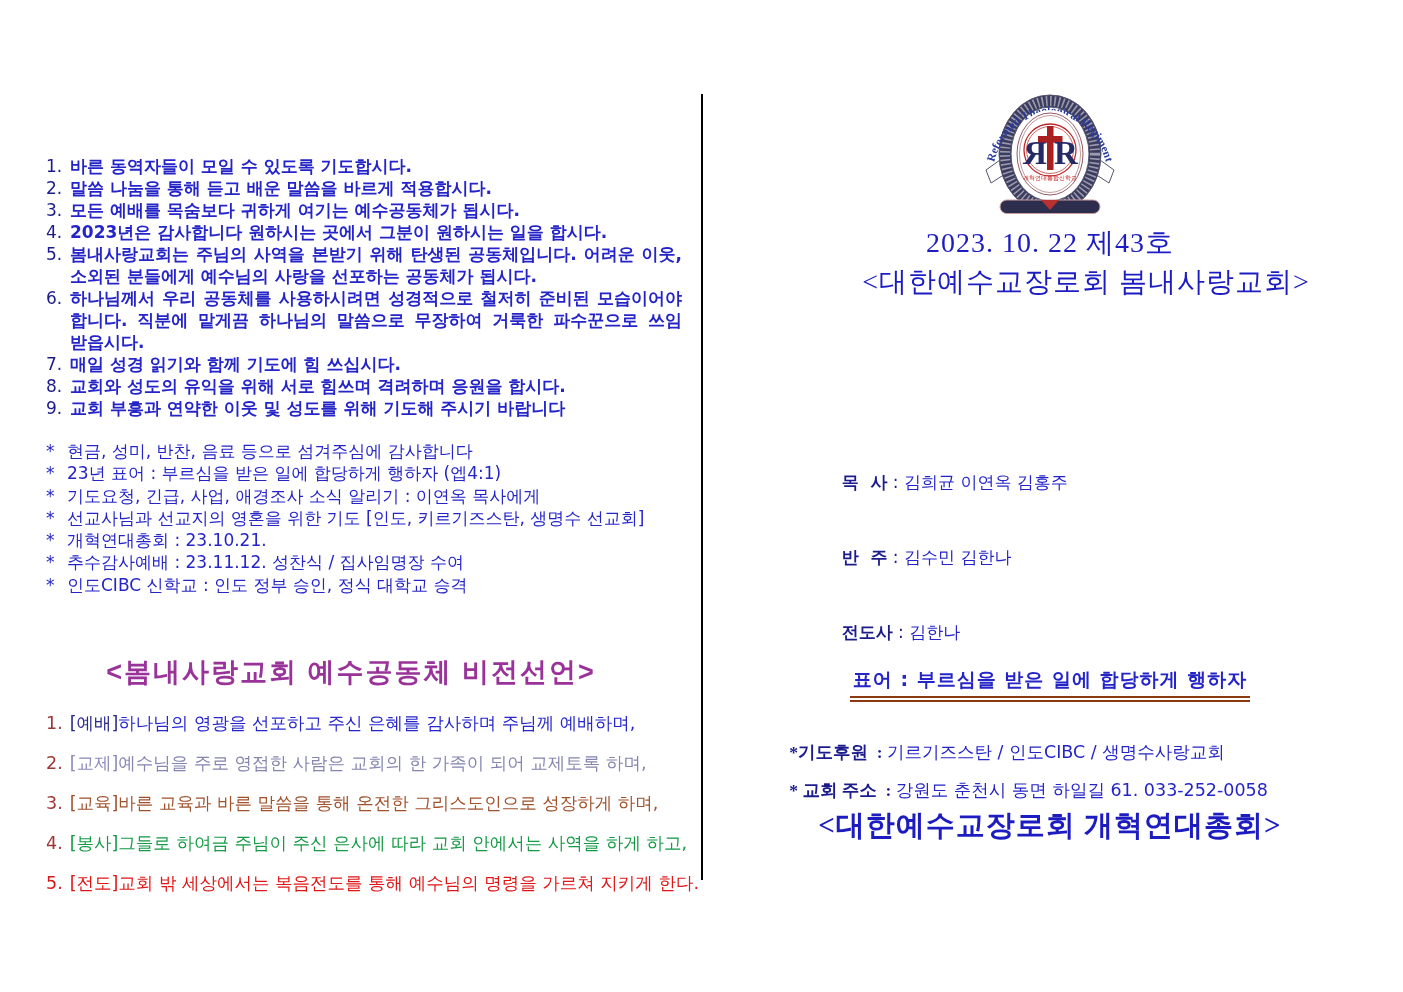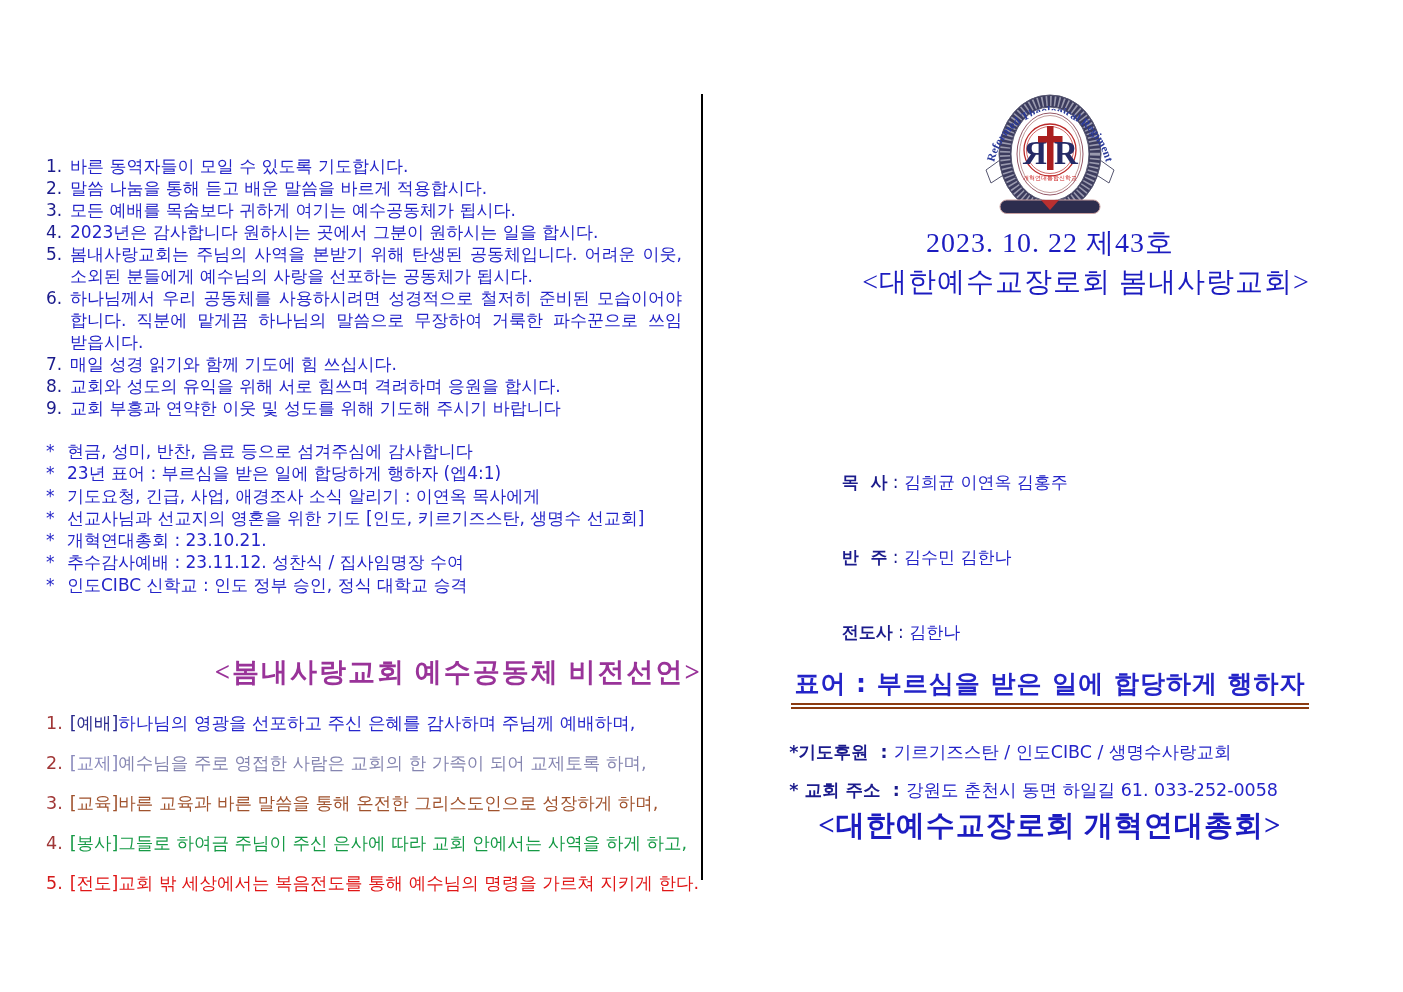--- a/index.html
+++ b/index.html
@@ -11,30 +11,30 @@
 
   
   .news-title {
     position:absolute; left:0; top:99px; width:702px; text-align:center;
     font-family:"Liberation Serif", serif; font-size:28px; font-weight:bold;
     color:var(--title-blue); letter-spacing:2px;
   }
   .news-list { position:absolute; left:46px; top:155px; width:636px; }
   .news-item { display:flex; font-size:17px; line-height:22px; color:var(--body-blue); }
   .news-item .num { flex:none; width:24px; color:var(--num-navy); }
-  .news-item .txt { flex:1; text-align:justify; word-break:keep-all; }
+  .news-item .txt { flex:1; text-align:justify; word-break:keep-all;font-weight:bold; }
 
   .notice-list { position:absolute; left:46px; top:440px; width:645px; }
   .notice-item { display:flex; font-size:17px; line-height:22.3px; color:var(--body-blue); }
   .notice-item .marker { flex:none; width:21px; }
   .notice-item .txt { flex:1; word-break:keep-all; }
 
   .vision-title {
-    position:absolute; left:0; top:654px; width:702px; text-align:right;
-    font-family:Liberation Serif, serif; font-size:27px; font-weight:bold;
+    position:absolute; left:0; top:654px; width:702px; text-align:center;
+    font-family:Liberation Sans, sans-serif; font-size:27px; font-weight:bold;
     color:var(--vision-purple); letter-spacing:2px;
   }
   .vision-list { position:absolute; left:46px; top:703px; width:660px; }
   .vision-item { display:flex; font-size:17.5px; line-height:40px; white-space:nowrap; }
   .vision-item .num { margin-right:7px; }
   .vision-item .tag { }
 
   
   .logo-wrap { position:absolute; left:978px; top:90px; width:144px; height:132px; }
   .issue-line {
@@ -48,26 +48,26 @@
     letter-spacing:1px;
     padding-left:36px;
   }
   .staff-list { position:absolute; left:820px; top:445px; font-size:17px; line-height:25px; }
   .staff-row { white-space:pre; color:var(--body-blue); }
   .staff-row .label { color:var(--num-navy); font-weight:bold; }
   .staff-row .sep { color:var(--num-navy); }
 
   .motto-box { position:absolute; left:703px; top:667px; width:694px; text-align:center; }
   .motto-inner {
-    display:inline-block; font-size:25px; font-weight:bold; color:var(--body-blue);
+    display:inline-block; font-size:19px; font-weight:bold; color:var(--body-blue);
     padding:0 3px 3px 3px; border-bottom:6px double var(--underline-brown);
     letter-spacing:1px;
   }
   .info-line { position:absolute; font-size:17.5px; white-space:pre; }
-  .info-line .label { color:var(--num-navy); font-weight:bold; }
+  .info-line .label { color:var(--num-navy); font-weight:bold;font-family:Liberation Serif, serif; }
   .info-line .value { color:var(--body-blue); }
   .prayer-line { left:767px; top:720px; }
   .address-line { left:767px; top:758px; }
   .assembly-line {
     position:absolute; left:703px; top:806px; width:694px; text-align:center;
     font-family:"Liberation Serif", serif; font-size:29px; font-weight:bold;
     color:var(--header-blue); letter-spacing:1px;
   }
 </style>
 </head>

